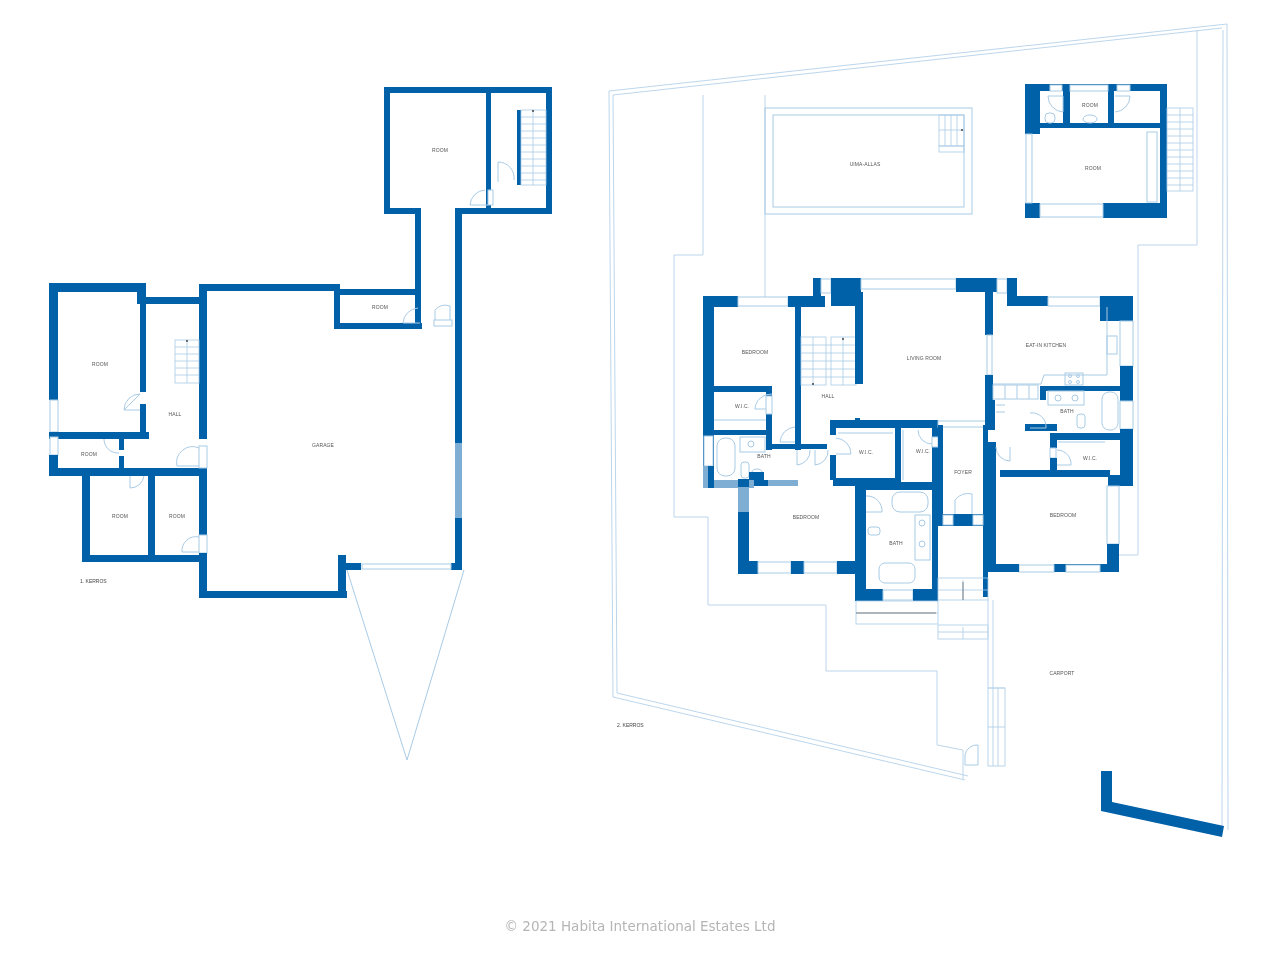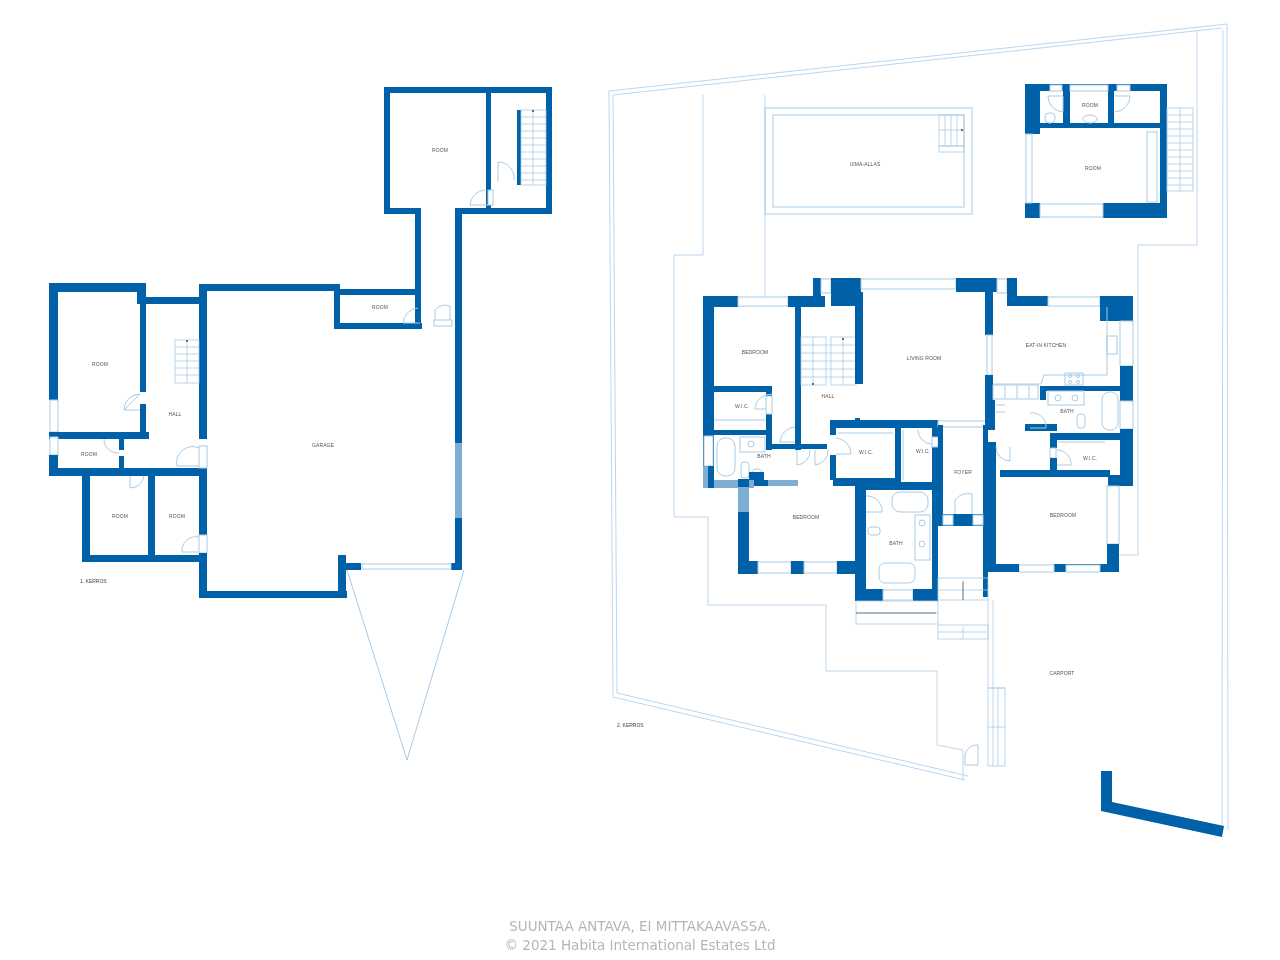--- a/index.html
+++ b/index.html
@@ -372,15 +372,14 @@
       <text class="lbl" x="1063" y="517">BEDROOM</text>
       <text class="lbl" x="896" y="545">BATH</text>
       <text class="lbl" x="1062" y="675">CARPORT</text>
     </g>
 
   <text class="floor-lbl" x="80" y="583">1. KERROS</text>
   <text class="floor-lbl" x="617" y="727">2. KERROS</text>
 </svg>
 
 <div id="footer">
-  <div>SUUNTAA ANTAVA, EI MITTAKAAVASSA.</div>
   <div>© 2021 Habita International Estates Ltd</div>
 </div>
 
 </body></html>

